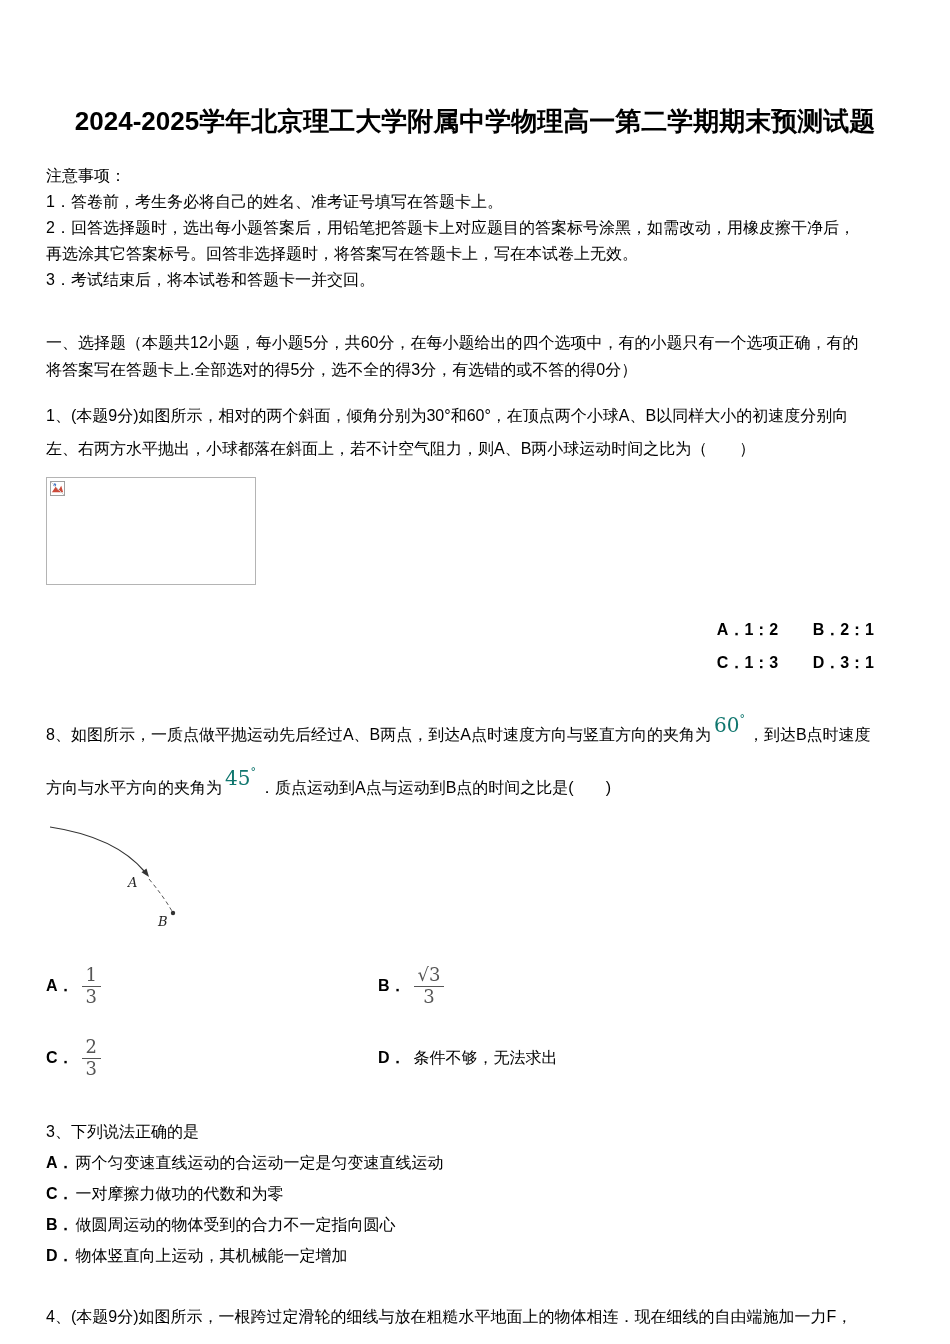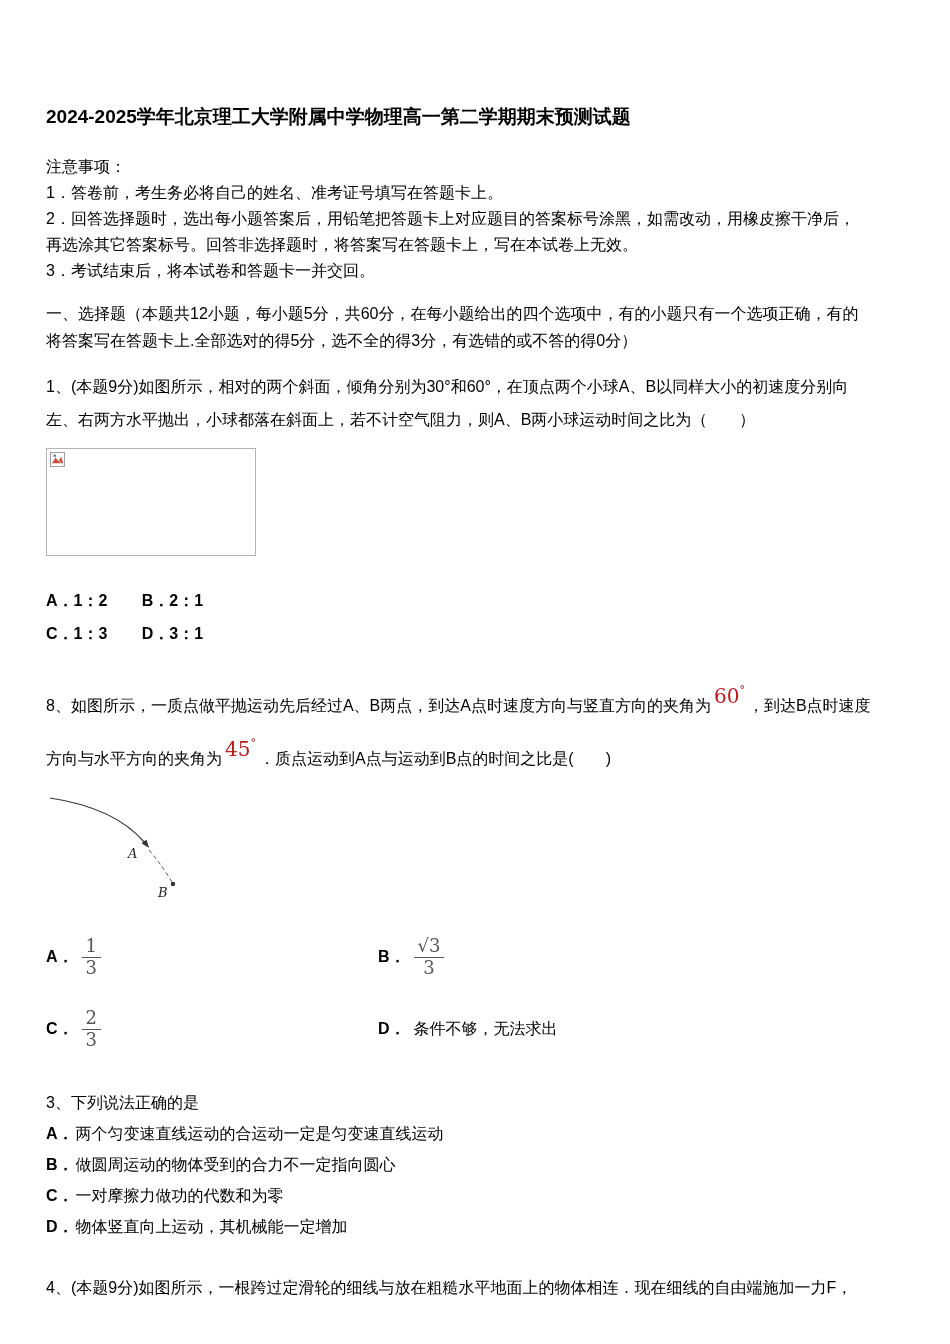--- a/index.html
+++ b/index.html
@@ -7,51 +7,51 @@
   body {
     width: 950px;
     height: 1344px;
     font-family: "Liberation Sans", "DejaVu Sans", sans-serif;
     color: #000;
     font-size: 16px;
     overflow: hidden;
   }
   .content { padding: 104px 46px 0 46px; }
   .title {
-    font-size: 19px;
+    font-size: 26px;
     font-weight: bold;
-    text-align: left;
+    text-align: center;
     margin: 0 0 24px 0;
     white-space: nowrap;
   }
   .line { white-space: nowrap; }
   .notes .line { line-height: 26px; }
-  .section-heading { margin-top: 16px; }
+  .section-heading { margin-top: 36px; }
   .section-heading .line { line-height: 27px; }
   .q1-text { margin-top: 16px; }
   .q1-text .line { line-height: 33px; }
   .img-box {
     margin-top: 12px;
     width: 210px;
     height: 108px;
     border: 1px solid #b4b4b4;
     position: relative;
     background: #fff;
   }
   .broken-icon { position: absolute; top: 3px; left: 3px; width: 15px; height: 15px; }
   .q1-options { margin-top: 28px; font-weight: bold; }
-  .q1-options .opt-row { line-height: 33px; }
+  .q1-options .opt-row { line-height: 33px; text-align: right; }
   .q1-options .opt { display: inline-block; margin-right: 30px; }
   .q2-text { margin-top: 32px; }
   .q2-line1 { line-height: 34px; white-space: nowrap; }
   .q2-line2 { margin-top: 12px; line-height: 34px; white-space: nowrap; }
   .angle {
     display: inline-block;
     font-family: "DejaVu Serif", serif;
-    color: #b91c1c;
+    color: #0f766e;
     font-size: 20px;
     transform: translateY(-8px);
     margin: 0 3px;
   }
   .angle sup { font-size: 11px; vertical-align: 9px; }
   .traj-fig { margin-top: 16px; margin-left: 2px; }
   .q2-options {
     margin-top: 28px;
     display: grid;
     grid-template-columns: 332px auto;
@@ -167,24 +167,24 @@
       <span>条件不够，无法求出</span>
     </div>
   </div>
 
   <div class="q3">
     <div class="line">3、下列说法正确的是</div>
     <div class="opt-line">
       <span class="opt-letter">A．</span><span>两个匀变速直线运动的合运动一定是匀变速直线运动</span>
     </div>
     <div class="opt-line">
-      <span class="opt-letter">B．</span><span>做圆周运动的物体受到的合力不一定指向圆心</span>
+      <span class="opt-letter">C．</span><span>一对摩擦力做功的代数和为零</span>
     </div>
     <div class="opt-line">
-      <span class="opt-letter">C．</span><span>一对摩擦力做功的代数和为零</span>
+      <span class="opt-letter">B．</span><span>做圆周运动的物体受到的合力不一定指向圆心</span>
     </div>
     <div class="opt-line">
       <span class="opt-letter">D．</span><span>物体竖直向上运动，其机械能一定增加</span>
     </div>
   </div>
 
   <div class="q4-text">4、(本题9分)如图所示，一根跨过定滑轮的细线与放在粗糙水平地面上的物体相连．现在细线的自由端施加一力F，</div>
 
 </div>
 

